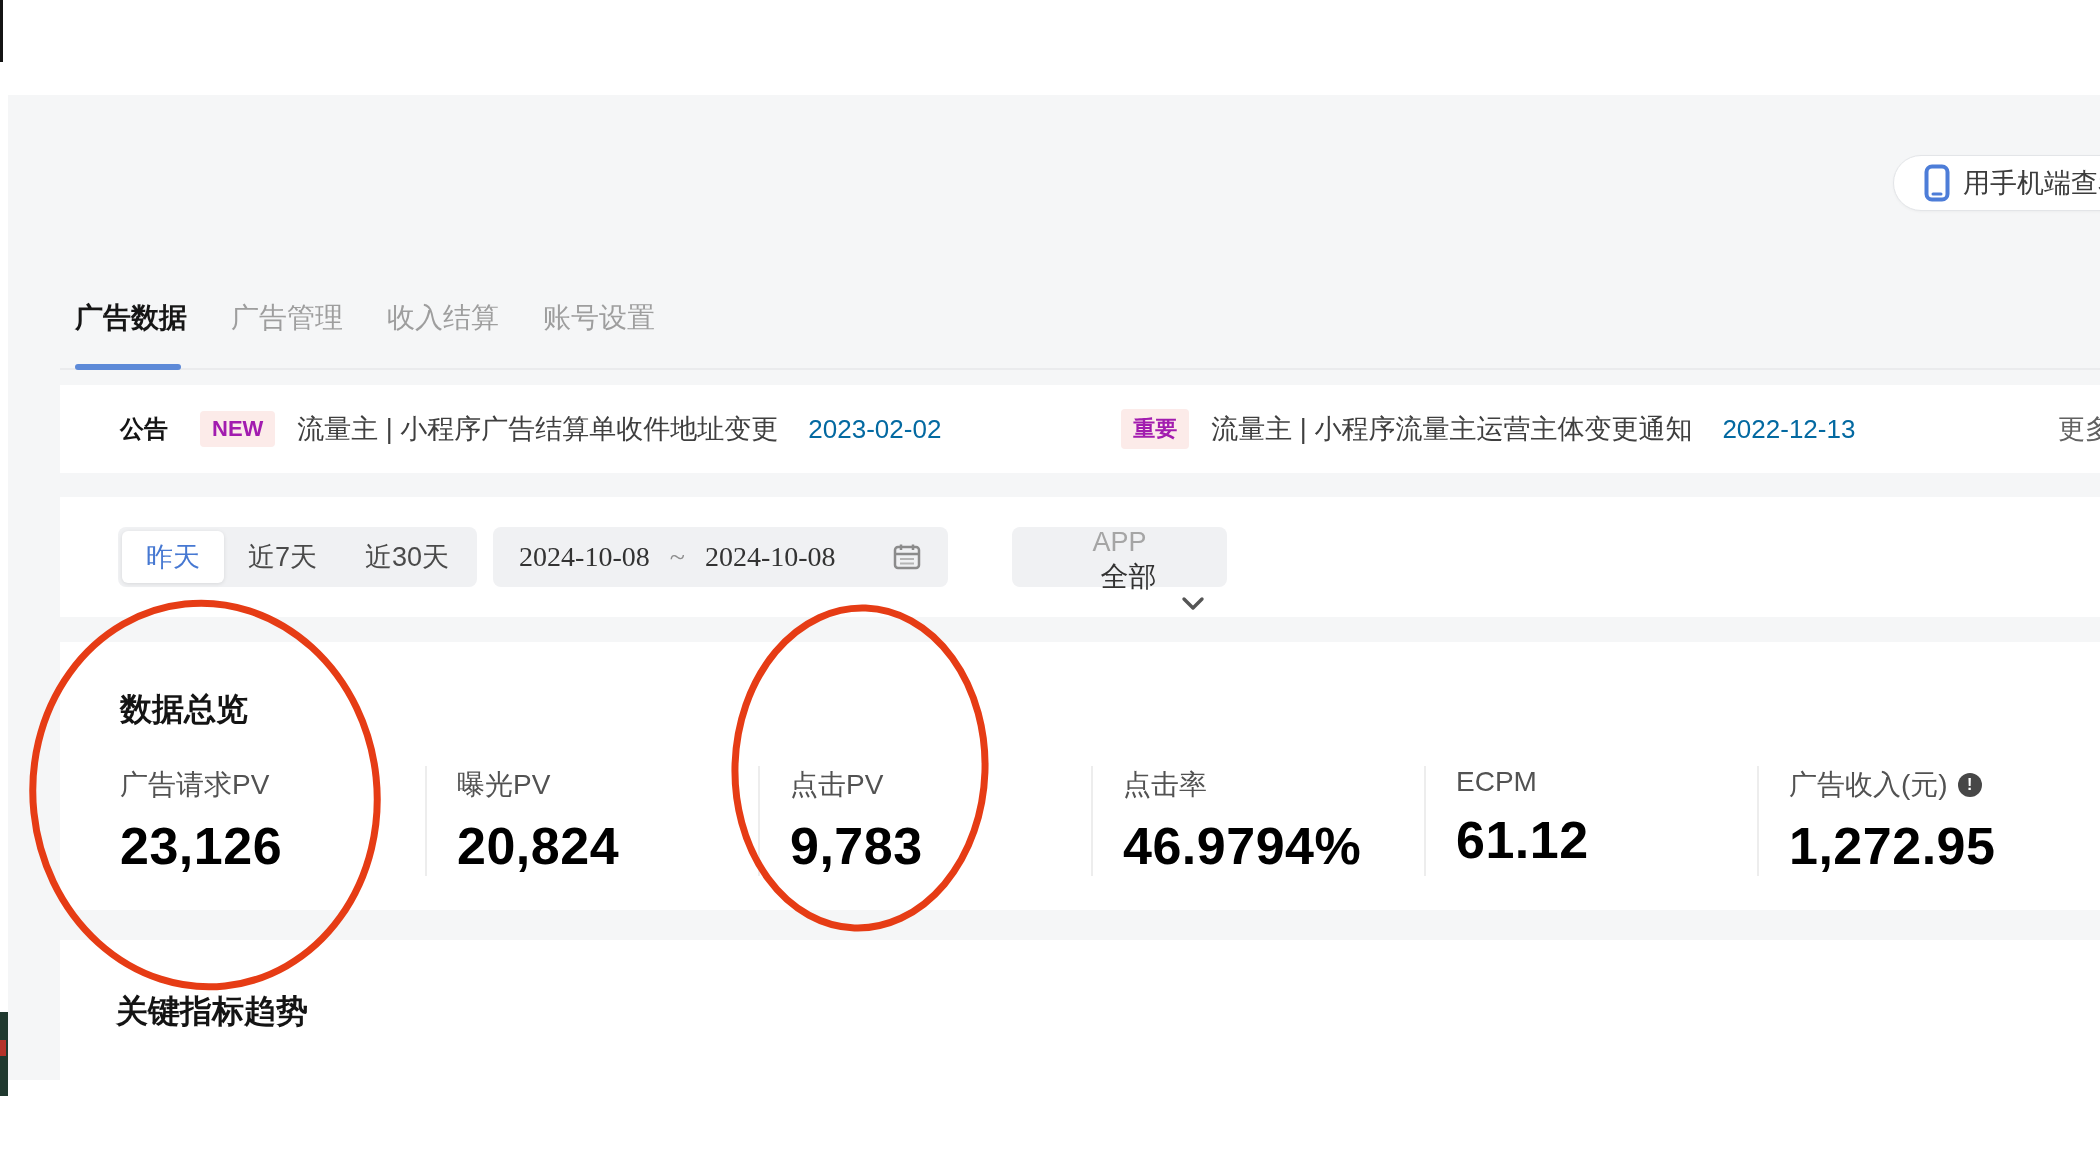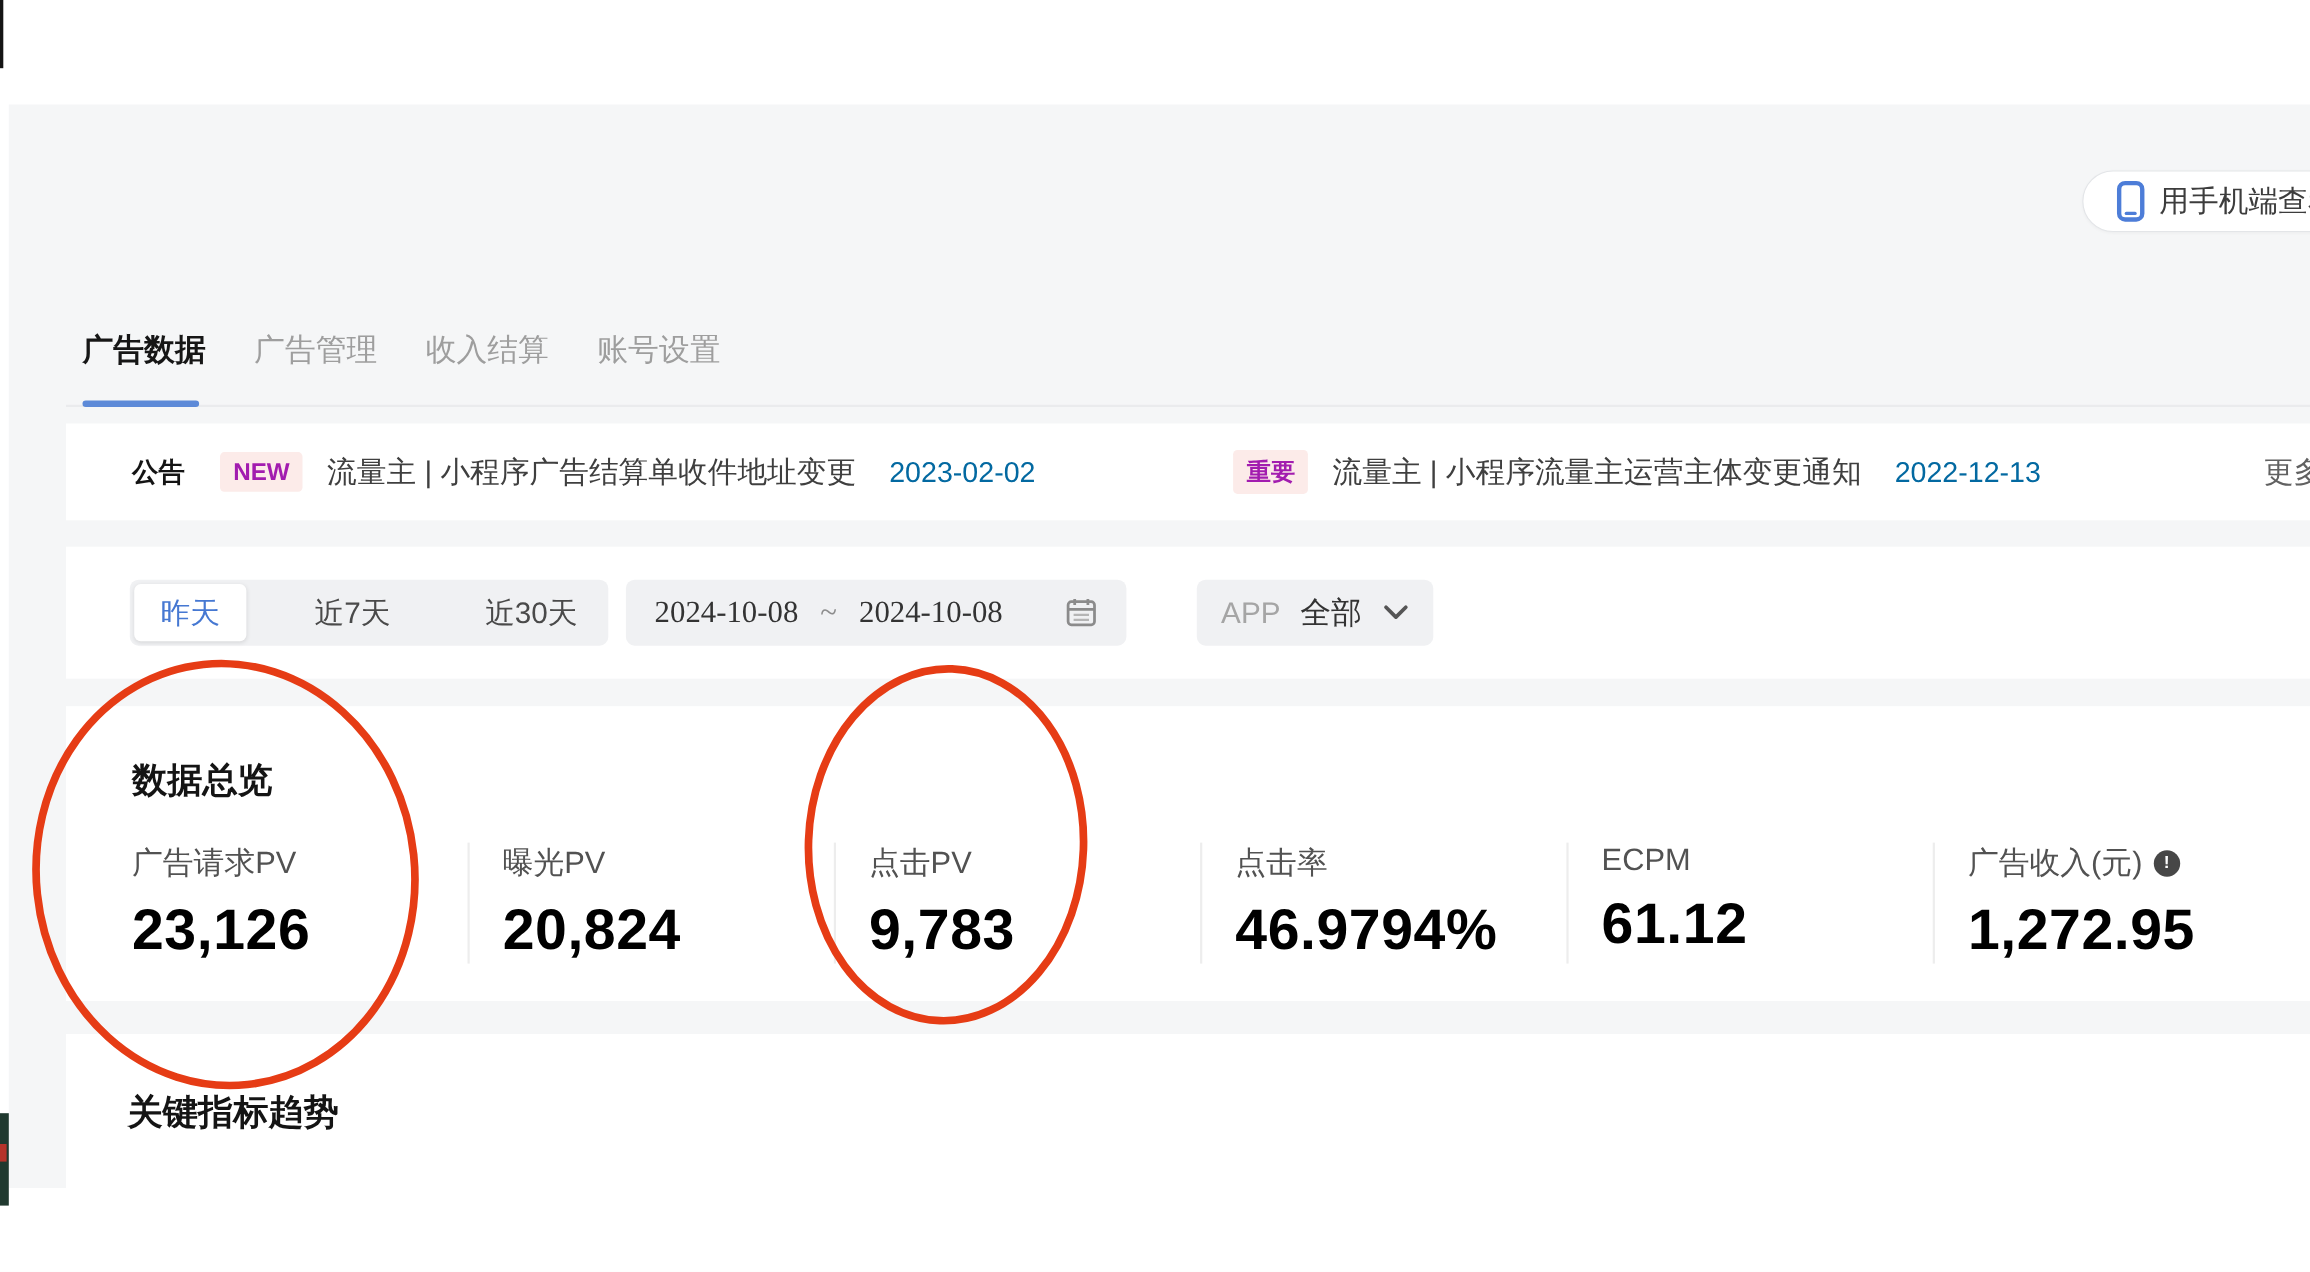--- a/index.html
+++ b/index.html
@@ -37,30 +37,30 @@
   .ann-title { margin-left:60px; font-size:24px; font-weight:700; color:#141414; }
   .badge { margin-left:32px; background:#fcebe9; color:#a21caf; font-size:22px; font-weight:700;
     padding:5px 12px; border-radius:4px; white-space:nowrap; }
   .badge.badge-2 { margin-left:180px; }
   .ann-text { margin-left:22px; color:#3f3f3f; white-space:nowrap; cursor:pointer; }
   .ann-date { margin-left:30px; color:#0369a1; font-size:26px; white-space:nowrap; }
   .ann-more { margin-left:auto; margin-right:-12px; color:#616161; cursor:pointer; white-space:nowrap; }
 
   
   .card-filter { top:497px; height:120px; display:flex; align-items:center; padding-left:58px; }
-  .seg { height:60px; background:#f0f1f3; border-radius:8px; display:flex; align-items:center; padding:0 4px;gap:38px; }
+  .seg { height:60px; background:#f0f1f3; border-radius:8px; display:flex; align-items:center; padding:0 4px; }
   .seg-item { height:52px; display:flex; align-items:center; padding:0 24px; border-radius:6px;
     font-size:27px; color:#4a4a4a; cursor:pointer; }
   .seg-item.active { background:#fff; color:#4678d2; box-shadow:0 1px 4px rgba(0,0,0,.10); }
   .datebox { margin-left:16px; width:455px; height:60px; background:#f0f1f3; border-radius:8px;
     display:flex; align-items:center; padding:0 26px; font-size:28px; color:#333; cursor:pointer;font-family:Liberation Serif, serif; }
   .date-sep { margin:0 20px; color:#8d8d8d; }
   .datebox .cal { margin-left:auto; display:flex; }
   .appbox { margin-left:64px; width:215px; height:60px; background:#f0f1f3; border-radius:8px;
-    display:flex; align-items:center; padding:0 22px; cursor:pointer; }
+    display:flex; align-items:center; padding:0 22px; cursor:pointer;flex-direction:column; }
   .app-label { font-size:27px; color:#a5a5a5; }
   .app-value { font-size:28px; color:#333; margin-left:18px; }
   .appbox .chev { margin-left:auto; display:flex; }
 
   
   .card-metrics { top:642px; height:268px; padding:46px 0 0 60px; }
   .sec-title { font-size:32px; font-weight:700; color:#141414; }
   .metrics-row { display:flex; margin-top:34px; }
   .metric { width:333px; padding-left:30px; border-left:2px solid #ededed; }
   .metric:first-child { width:305px; padding-left:0; border-left:none; }

